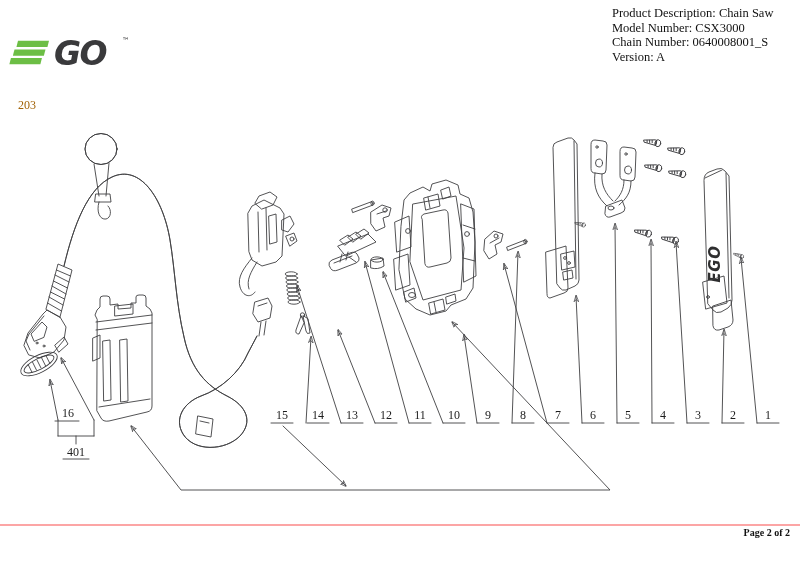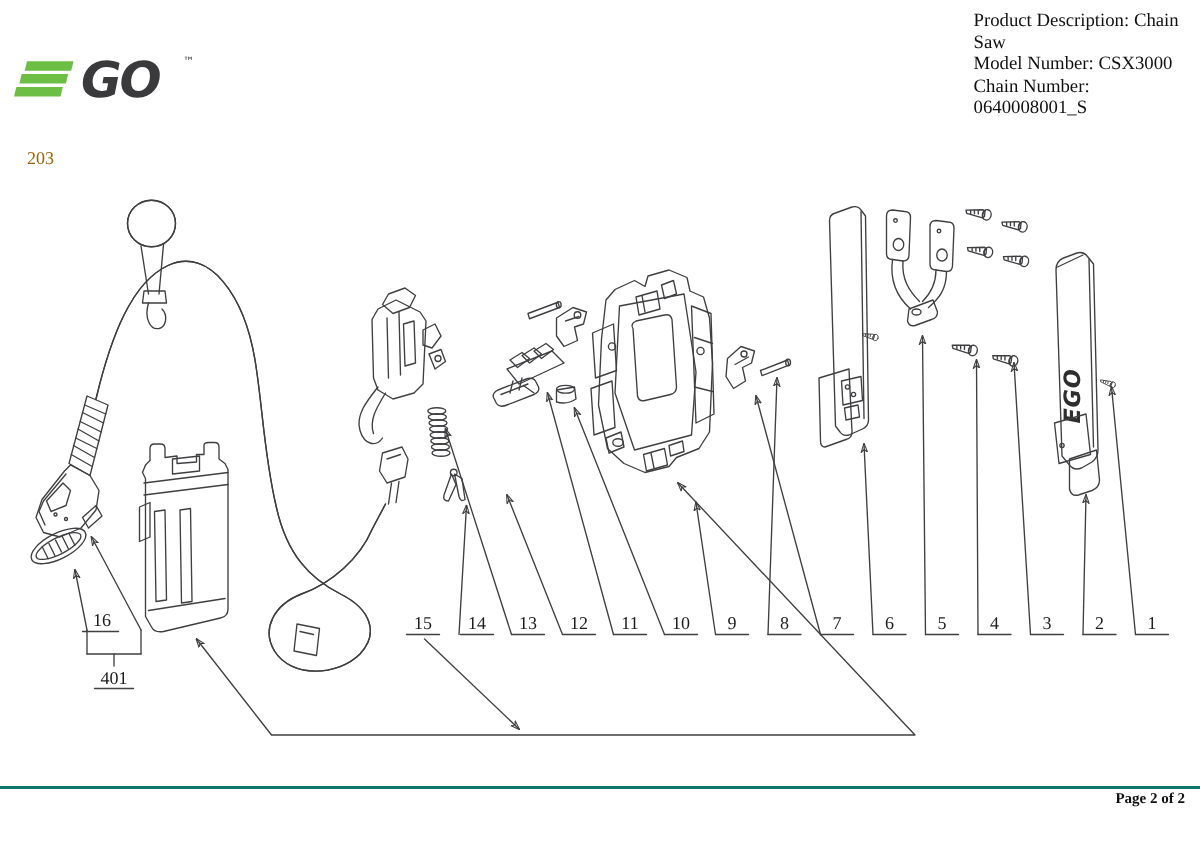--- a/index.html
+++ b/index.html
@@ -1,23 +1,23 @@
 <!DOCTYPE html>
 <html><head>
 <meta charset="utf-8">
 <style>
   html,body{margin:0;padding:0;background:#fff;width:800px;height:561px;overflow:hidden;
     font-family:"Liberation Serif", serif;}
   .page{position:relative;width:800px;height:561px;background:#fff;}
   
   .logo{position:absolute;left:4px;top:12px;width:140px;height:62px;}
-  .info{position:absolute;left:612px;top:6px;font-size:12.5px;line-height:14.6px;color:#111;margin-left:37px;}
+  .info{position:absolute;left:612px;top:6px;font-size:12.5px;line-height:14.6px;color:#111;}
   .doc-code{position:absolute;left:18px;top:98px;font-size:12px;color:#a16207;}
   
-  .footer{position:absolute;left:0;top:524px;width:800px;border-top:2px solid #0f766e;}
+  .footer{position:absolute;left:0;top:524px;width:800px;border-top:2px solid #fca5a5;}
   .footer .pg{float:right;margin-right:10px;font-size:10px;font-weight:600;color:#111;padding-top:1px;}
   
   svg.diagram{position:absolute;left:0;top:0;}
   .d path,.d line,.d ellipse,.d circle,.d rect,.d polyline,.d polygon{
     stroke:#3f3f42;stroke-width:.9;fill:none;stroke-linejoin:round;stroke-linecap:round;}
   .wf{fill:#fff;}
   .dk{fill:#2d2d2f;stroke:none;}
   .cable-out{stroke:#3f3f42;stroke-width:8;fill:none;stroke-linecap:round;}
   .cable-in{stroke:#fff;stroke-width:6.2;fill:none;stroke-linecap:round;}
   .loop-out{stroke:#3f3f42;stroke-width:4.6;fill:none;}
@@ -42,20 +42,21 @@
       <rect x="18.4" y="46" width="31" height="6.3" fill="#6CBE45"></rect>
     </g>
     <text class="go" x="50" y="52.5">GO</text>
     <text class="tm" x="118" y="31">™</text>
   </svg>
 
   <div class="info">
     <div>Product Description: Chain Saw</div>
     <div>Model Number: CSX3000</div>
     <div>Chain Number: 0640008001_S</div>
+    <div>Version: A</div>
   </div>
 
   <div class="doc-code">203</div>
 
   <svg class="diagram d" width="800" height="561" viewBox="0 0 800 561">
     <defs>
       <marker id="arw" viewBox="0 0 8 8" refX="7.2" refY="4" markerWidth="7" markerHeight="7" orient="auto-start-reverse">
         <path d="M8,4 L0,1.2 L2.6,4 L0,6.8 Z" fill="#47474a" stroke="none"></path>
       </marker>
       <g id="screw">

